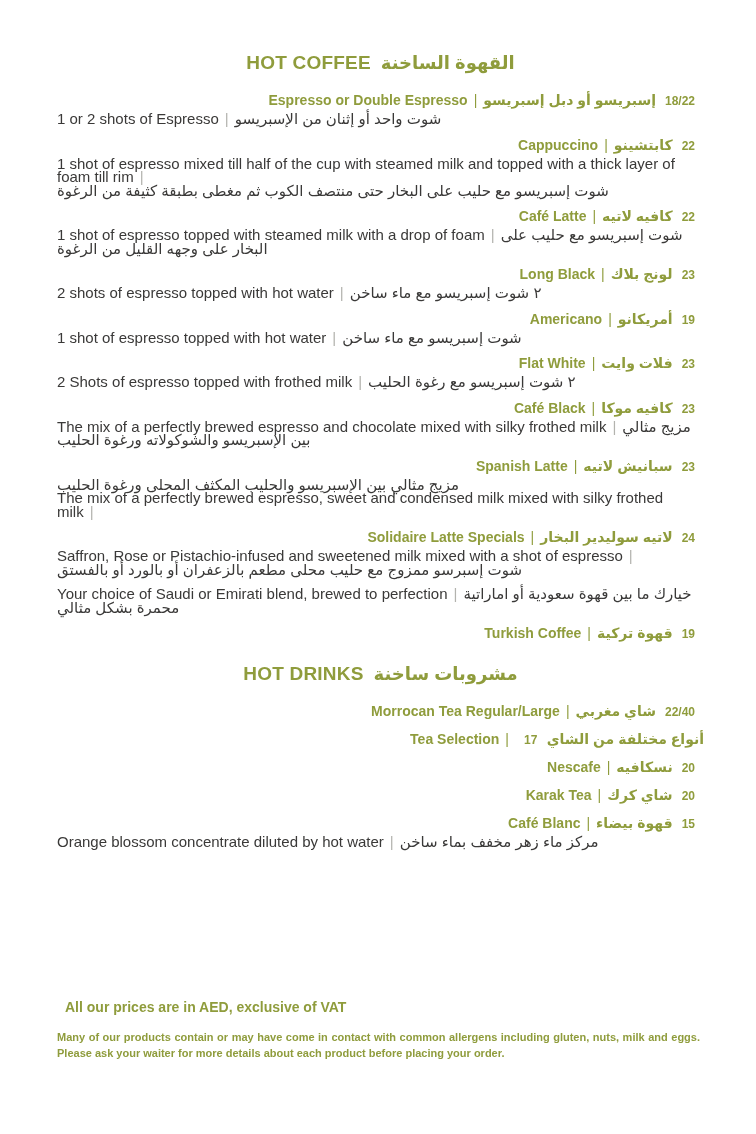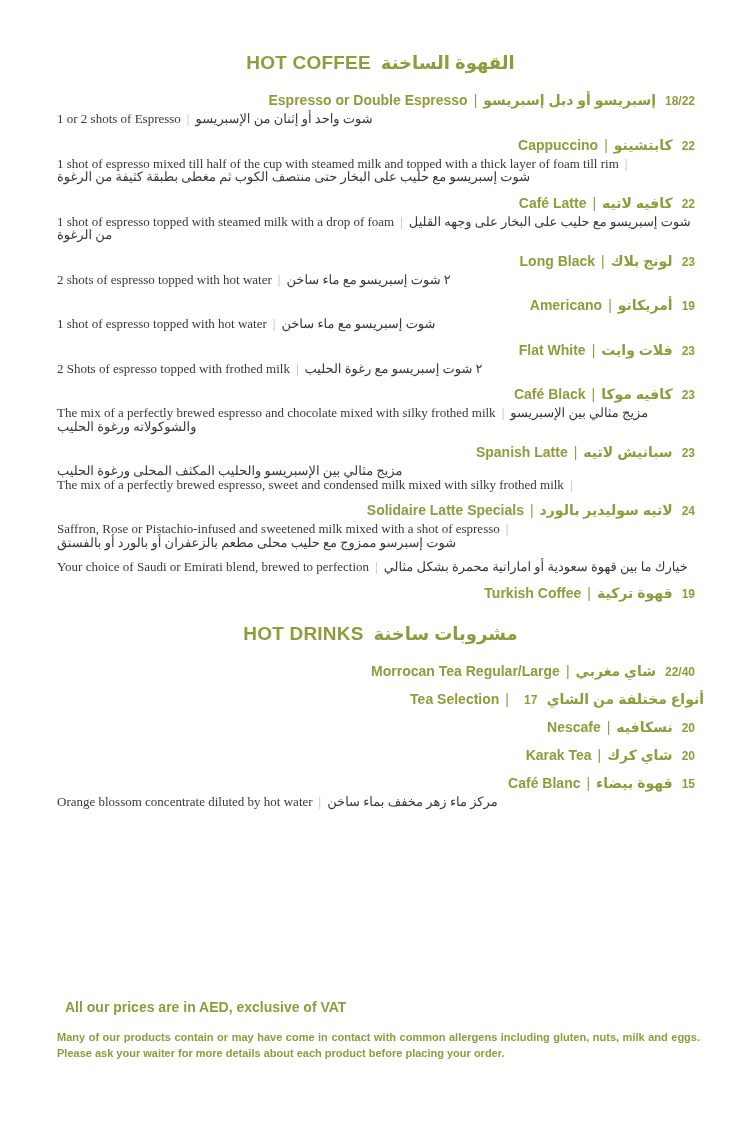--- a/index.html
+++ b/index.html
@@ -22,21 +22,21 @@
   }
   .section-title .ar{font-size:18px;margin-left:10px;unicode-bidi:isolate;}
   .item{margin:0 0 11px 0;}
   .item-name{
     font-size:14px;line-height:16px;font-weight:bold;color:var(--accent);
     margin:0 0 3px 0;white-space:nowrap;text-align:right;
   }
   .item-name .ar{font-size:14px;unicode-bidi:isolate;}
   .item-name .pipe{font-weight:normal;margin:0 6px;color:var(--accent);}
   .item-name .price{font-size:12px;margin:0 9px;letter-spacing:.2px;}
-  .item-desc{font-size:13px;line-height:13.5px;color:var(--ink);font-family:Liberation Serif, serif;}
+  .item-desc{font-size:15px;line-height:13.5px;color:var(--ink);}
   .item-desc .ar{unicode-bidi:isolate;}
   .item-desc .pipe{color:var(--pipe);margin:0 6px;}
   .footer{position:absolute;left:57px;right:56px;top:1001px;}
   .footer-line1{
     font-size:14px;line-height:13px;font-weight:bold;color:var(--accent);
     margin:0 0 15px 8px;
   }
   .footer-line2{
     font-size:11px;line-height:16px;font-weight:bold;color:var(--accent);
     text-align:justify;margin:0;
@@ -77,21 +77,21 @@
         <div class="item">
           <div class="item-name"><span class="en">Café Black</span><span class="pipe">|</span><span class="ar" dir="rtl">كافيه موكا</span><span class="price">23</span></div>
           <div class="item-desc"><span class="en">The mix of a perfectly brewed espresso and chocolate mixed with silky frothed milk</span><span class="pipe">|</span><span class="ar" dir="rtl">مزيج مثالي بين الإسبريسو والشوكولاته ورغوة الحليب</span></div>
         </div>
         <div class="item">
           <div class="item-name"><span class="en">Spanish Latte</span><span class="pipe">|</span><span class="ar" dir="rtl">سبانيش لاتيه</span><span class="price">23</span></div>
           <div class="item-desc"><span class="ar" dir="rtl">مزيج مثالي بين الإسبريسو والحليب المكثف المحلى ورغوة الحليب</span></div>
           <div class="item-desc"><span class="en">The mix of a perfectly brewed espresso, sweet and condensed milk mixed with silky frothed milk</span><span class="pipe">|</span></div>
         </div>
         <div class="item">
-          <div class="item-name"><span class="en">Solidaire Latte Specials</span><span class="pipe">|</span><span class="ar" dir="rtl">لاتيه سوليدير بالورد</span><span class="price">24</span></div>
+          <div class="item-name"><span class="en">Solidaire Latte Specials</span><span class="pipe">|</span><span class="ar" dir="rtl">لاتيه سوليدير البخار</span><span class="price">24</span></div>
           <div class="item-desc"><span class="en">Saffron, Rose or Pistachio-infused and sweetened milk mixed with a shot of espresso</span><span class="pipe">|</span></div>
           <div class="item-desc"><span class="ar" dir="rtl">شوت إسبرسو ممزوج مع حليب محلى مطعم بالزعفران أو بالورد أو بالفستق</span></div>
         </div>
         <div class="item">
           <div class="item-desc"><span class="en">Your choice of Saudi or Emirati blend, brewed to perfection</span><span class="pipe">|</span><span class="ar" dir="rtl">خيارك ما بين قهوة سعودية أو اماراتية محمرة بشكل مثالي</span></div>
         </div>
         <div class="item">
           <div class="item-name"><span class="en">Turkish Coffee</span><span class="pipe">|</span><span class="ar" dir="rtl">قهوة تركية</span><span class="price">19</span></div>
         </div>
       </div>

